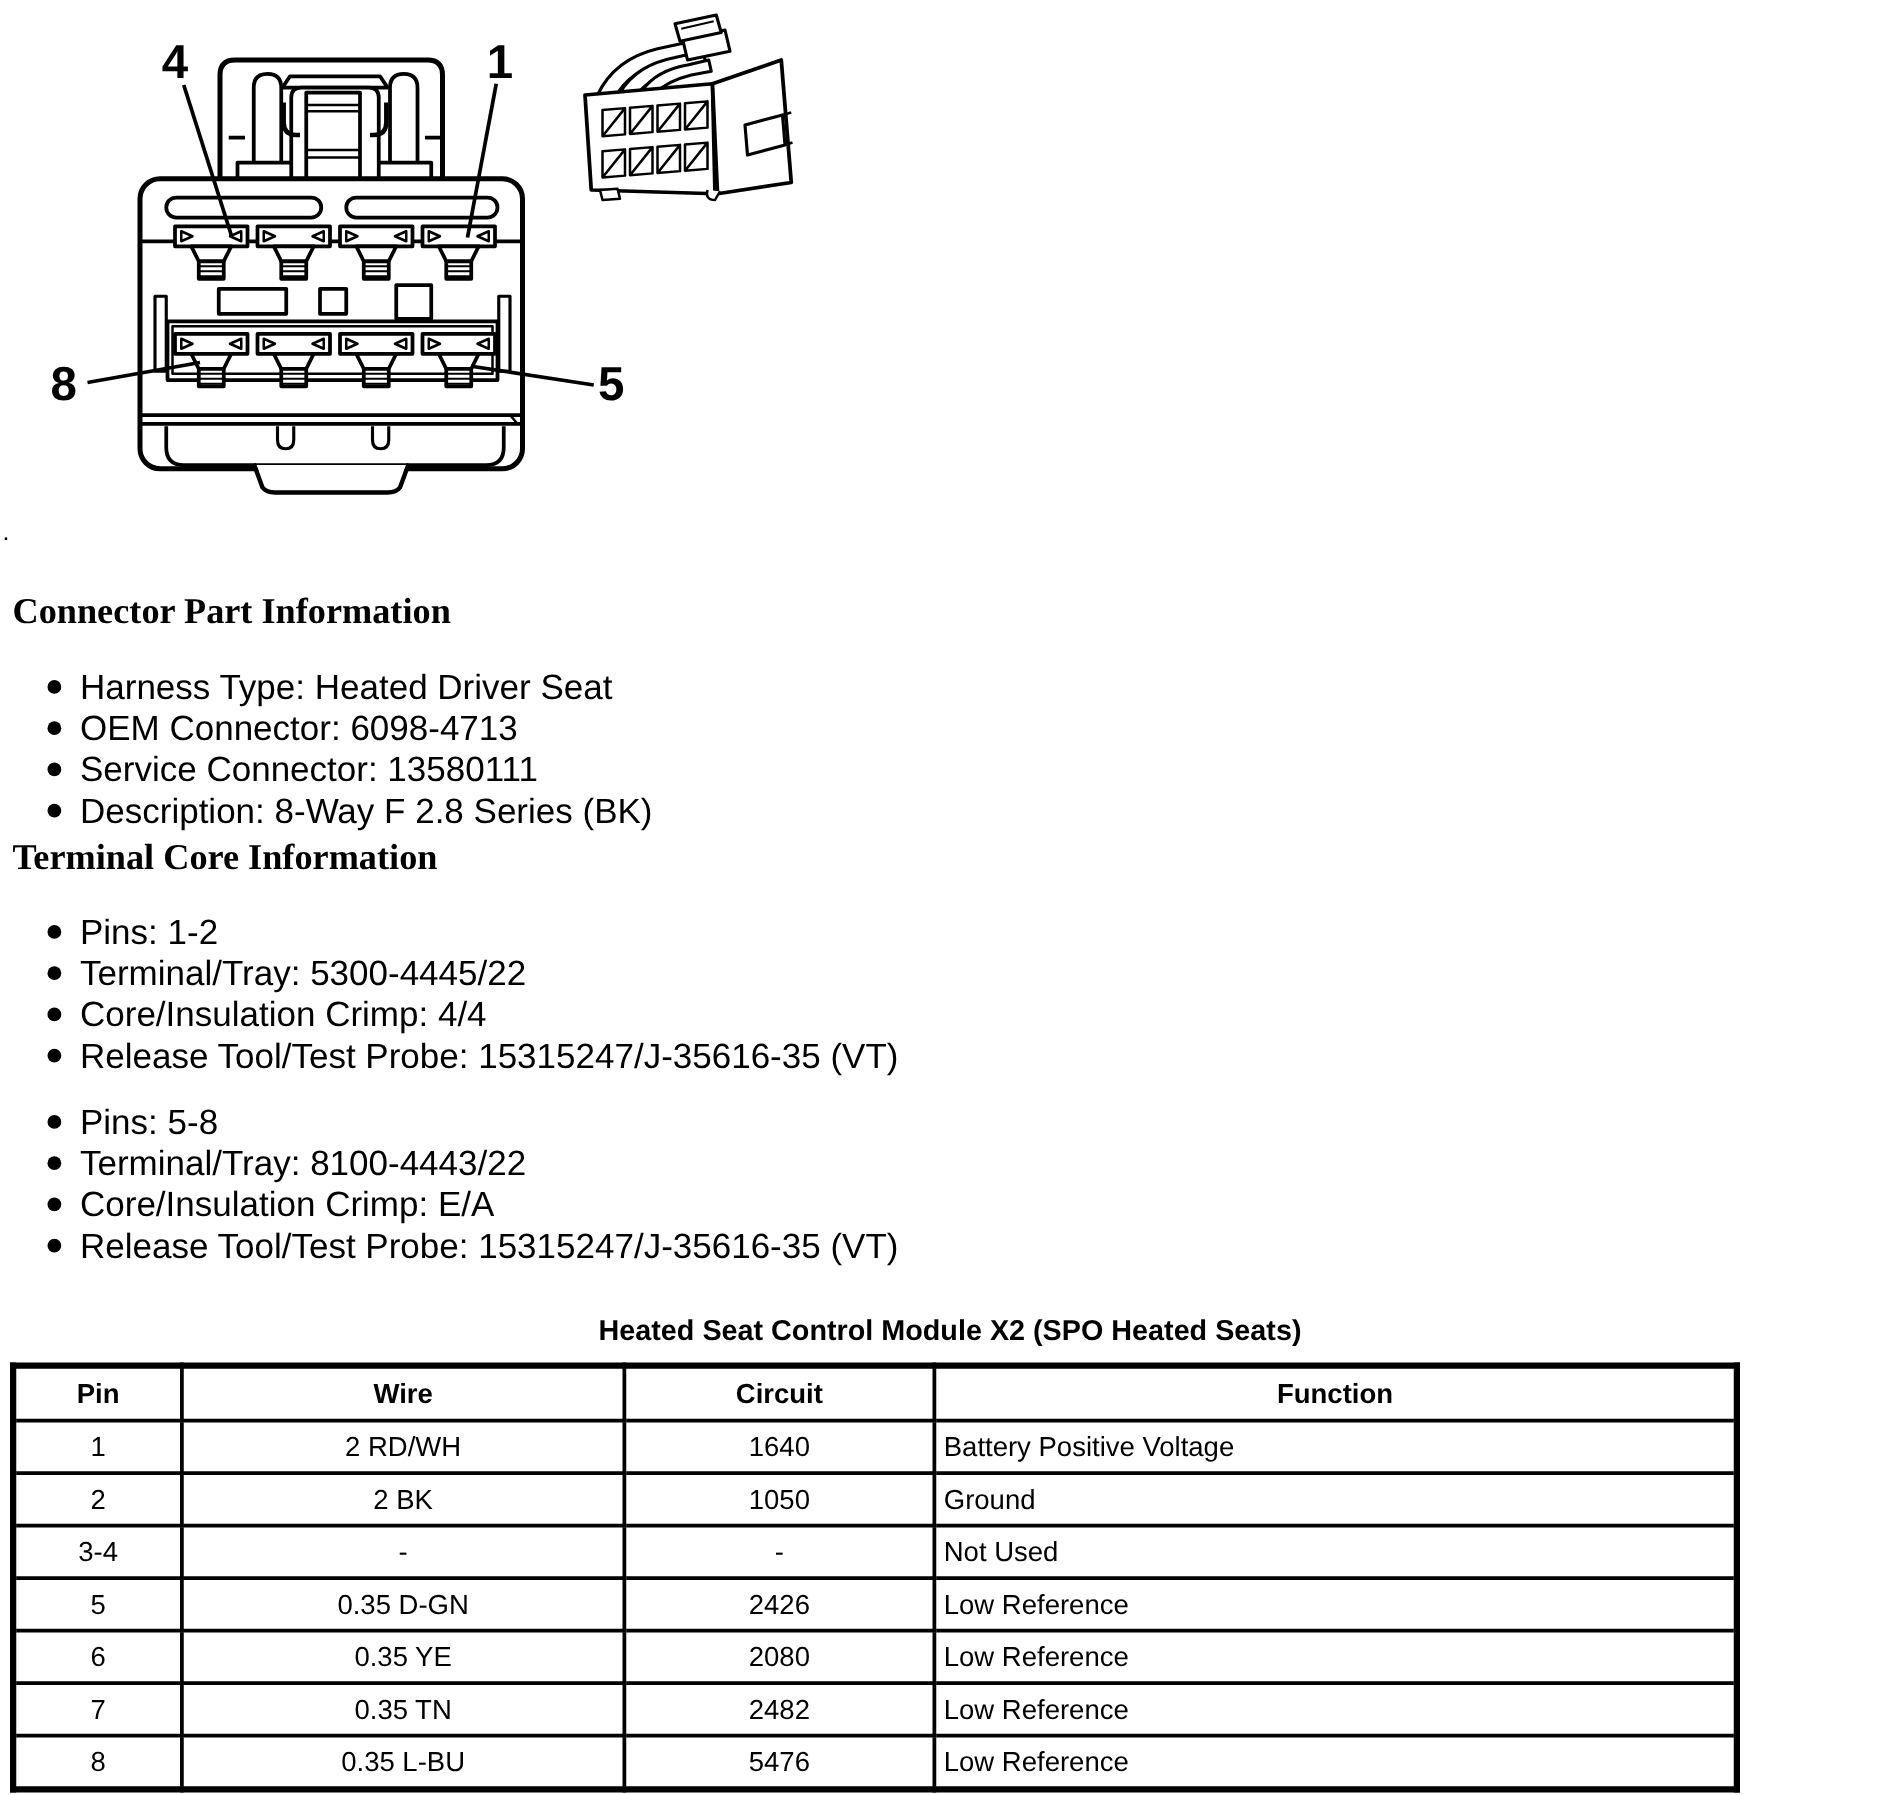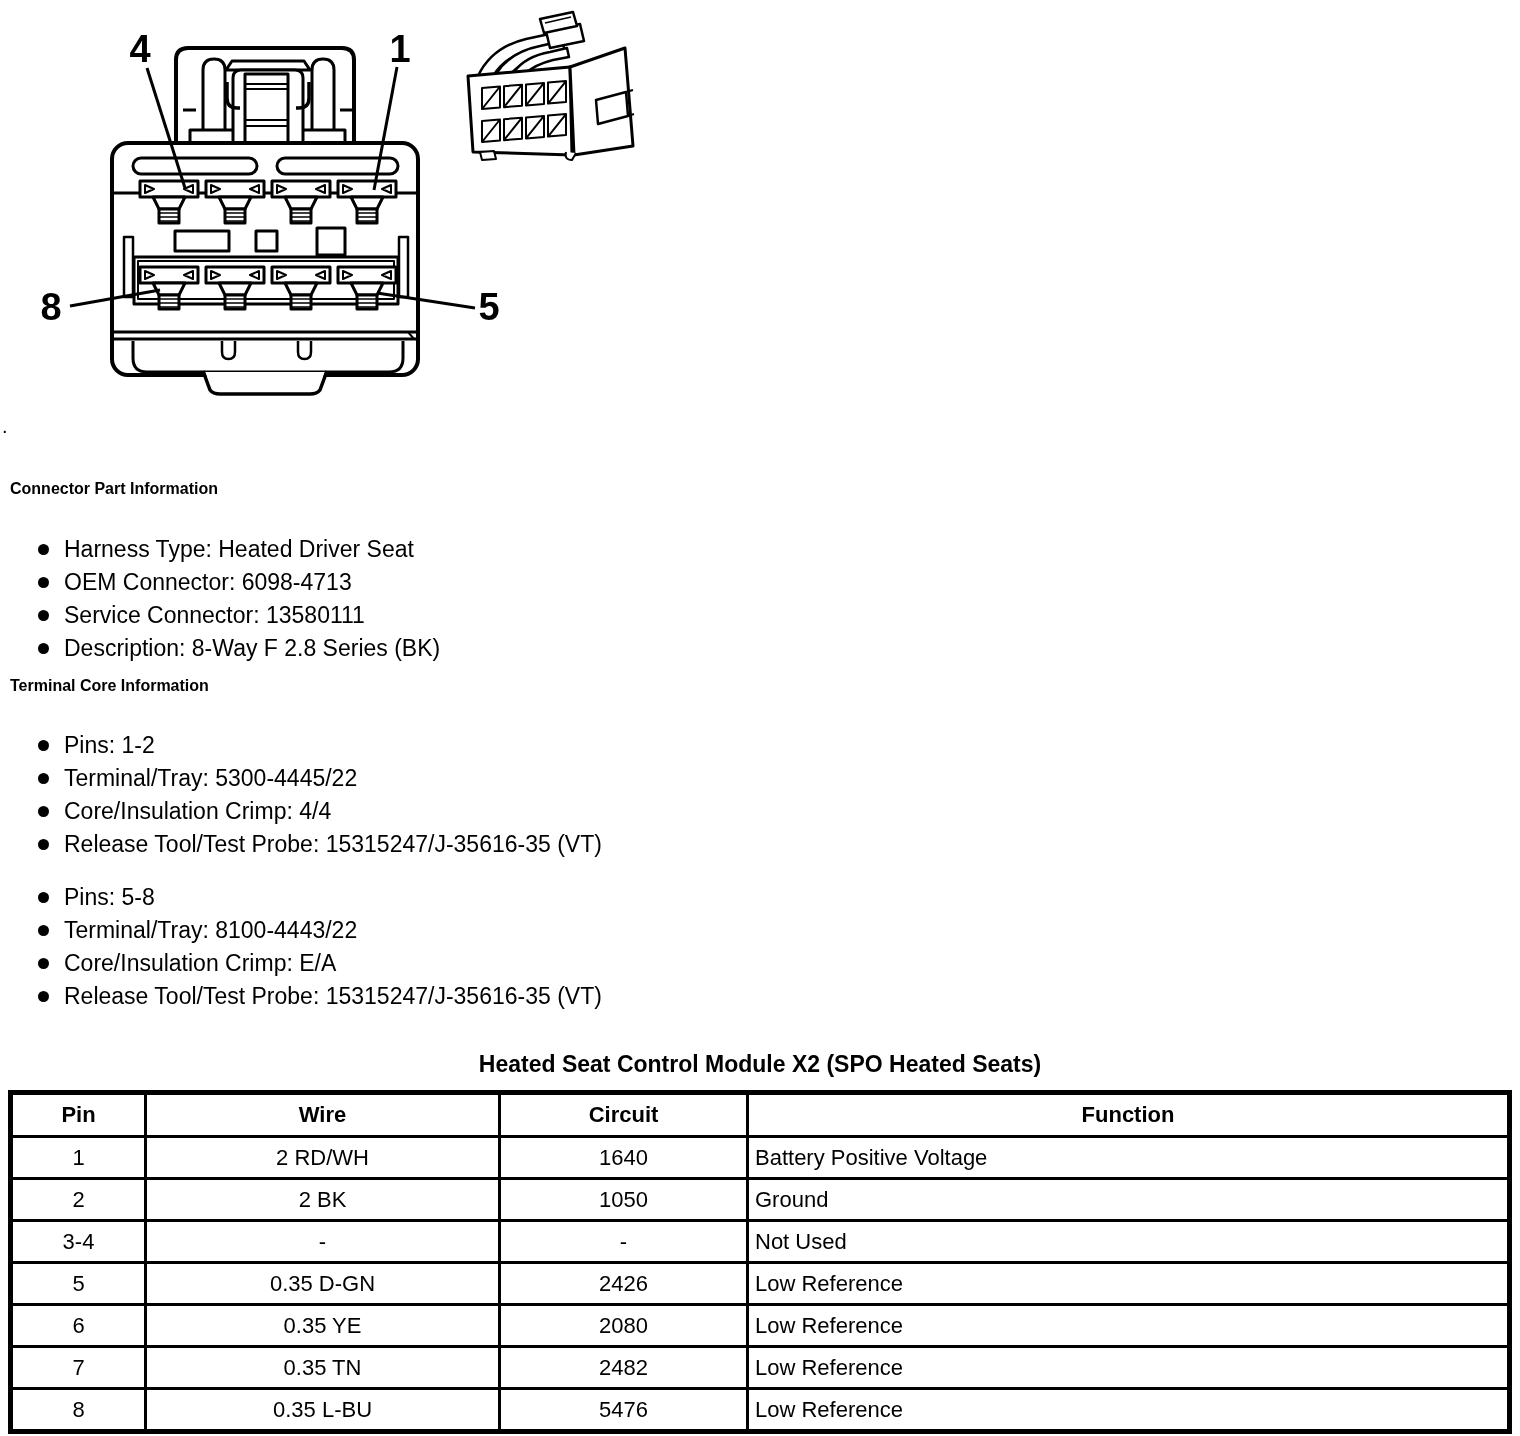--- a/index.html
+++ b/index.html
@@ -21,38 +21,39 @@
     height: 410px;
   }
   .stray-mark {
     position: absolute;
     left: 2px;
     top: 416px;
     font-size: 20px;
     line-height: 20px;
   }
   .h-section {
-    font-size: 16px;
+    font-size: 29px;
     font-weight: bold;
     line-height: 24px;
+    font-family: Liberation Serif, serif;
   }
   #h-connector { margin: 67px 0 0 10px; }
   #h-terminal  { margin: 9px 0 0 10px; }
   ul.bullets {
     list-style: none;
     margin: 0;
     padding: 0;
   }
   #ul-connector { margin-top: 32px; }
   #ul-term1     { margin-top: 31px; }
   #ul-term2     { margin-top: 20px; }
   ul.bullets li {
     position: relative;
     padding-left: 64px;
-    font-size: 23px;
+    font-size: 28px;
     line-height: 33px;
     height: 33px;
     white-space: nowrap;
   }
   .bullet {
     position: absolute;
     left: 38px;
     top: 11px;
     width: 11px;
     height: 11px;
@@ -62,21 +63,21 @@
   .table-title {
     margin: 39px 0 0 8px;
     width: 1504px;
     text-align: center;
     font-size: 23px;
     font-weight: bold;
     line-height: 24px;
   }
   table.pin-table {
     margin: 14px 0 0 8px;
-    width: 1504px;
+    width: 1384px;
     border-collapse: collapse;
     table-layout: fixed;
     border: 5px solid #000;
   }
   .pin-table th, .pin-table td {
     border: 3px solid #000;
     font-size: 22px;
     padding: 0;
     overflow: hidden;
     white-space: nowrap;

